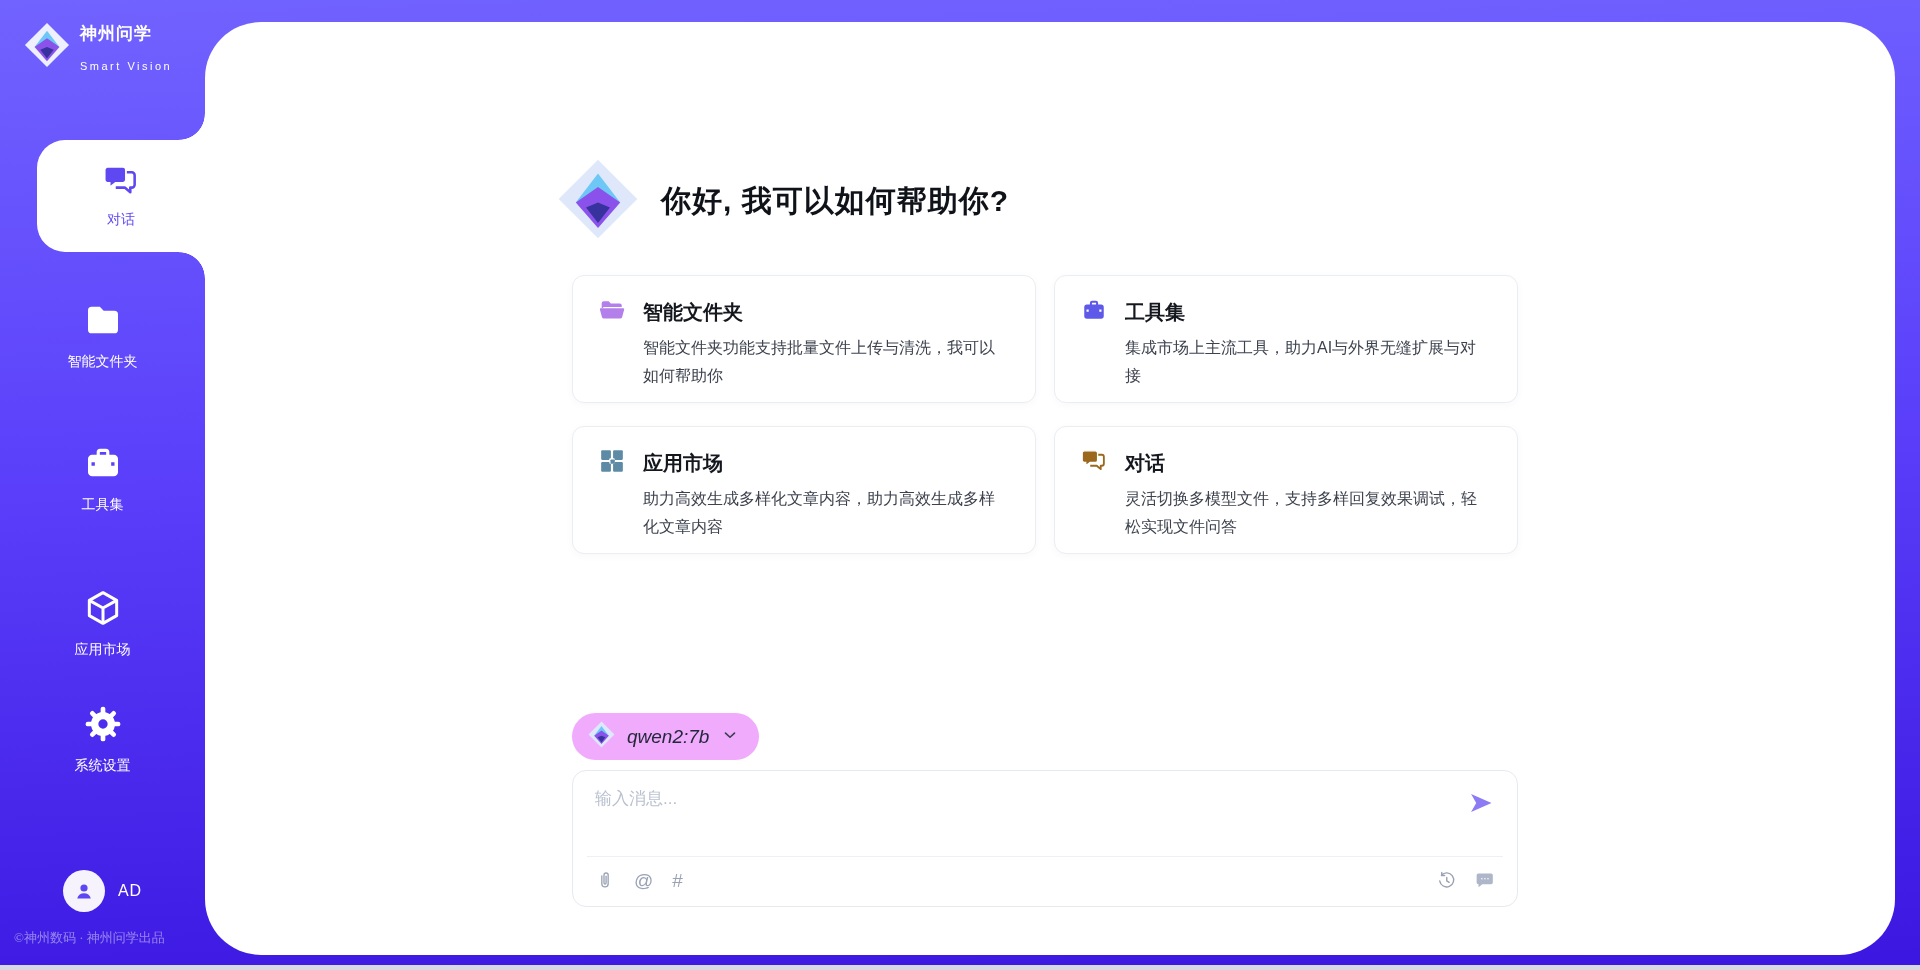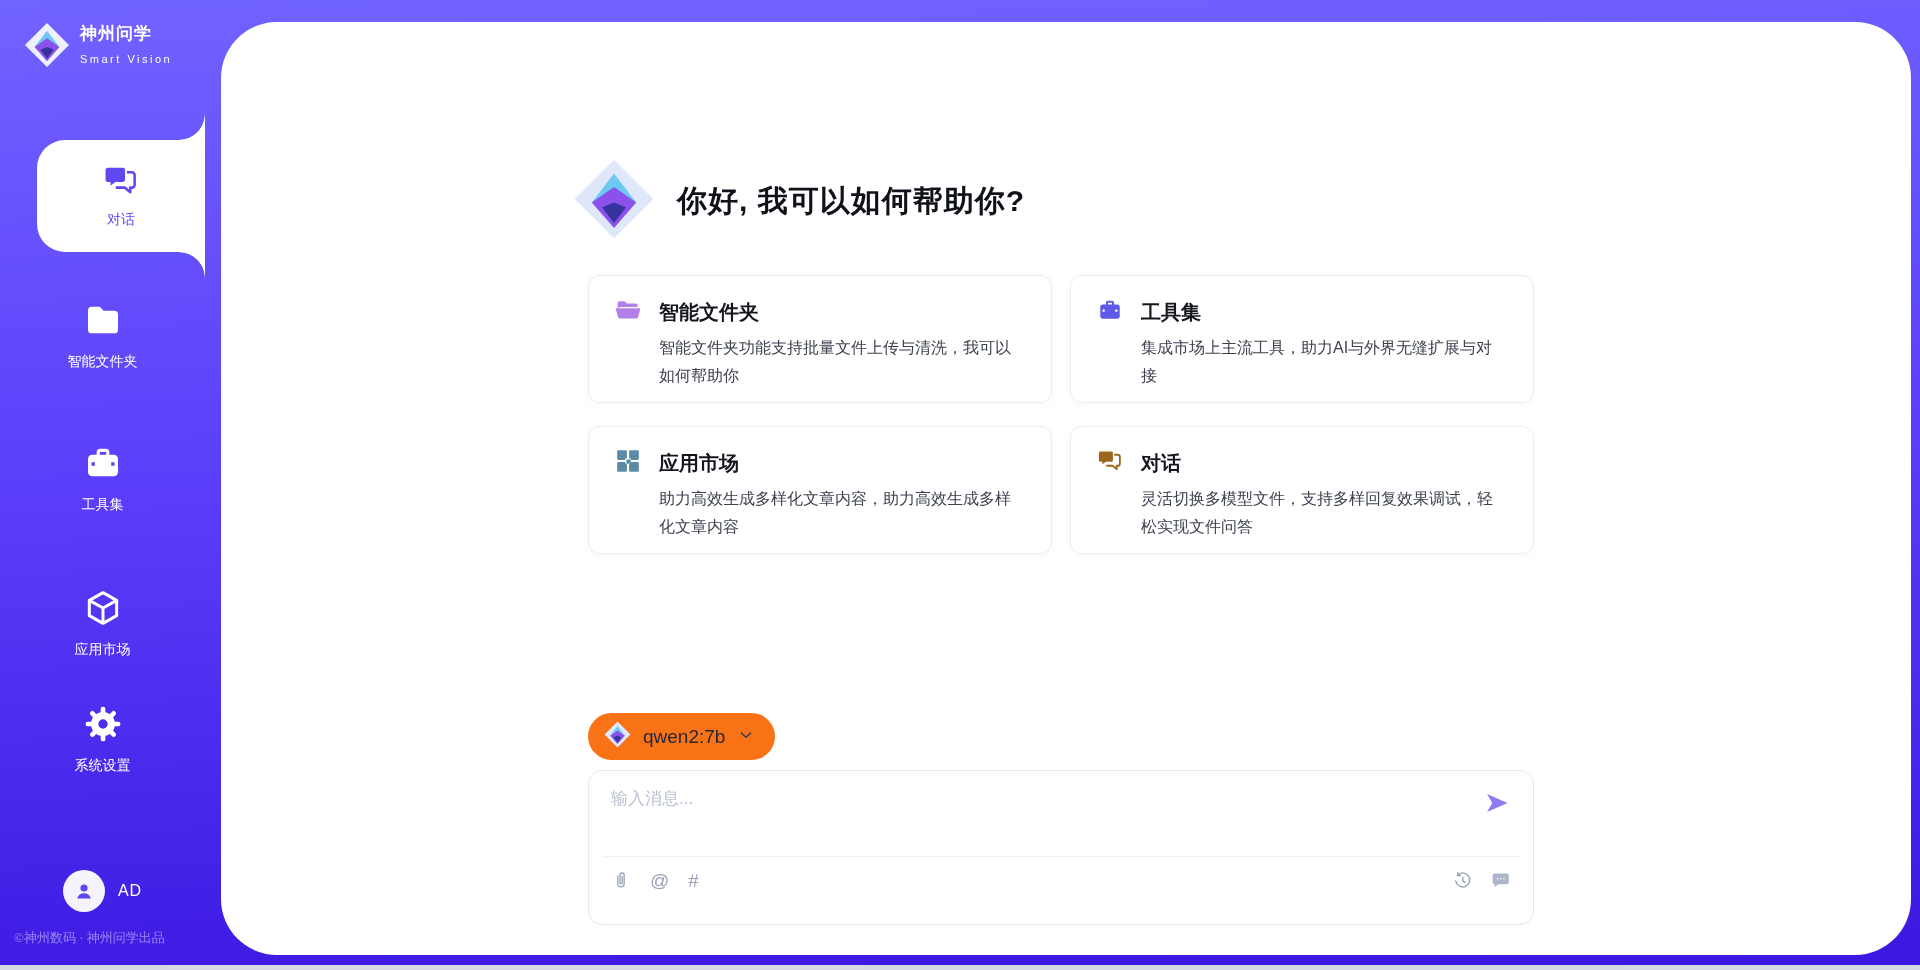--- a/index.html
+++ b/index.html
@@ -7,21 +7,21 @@
   body {
     font-family:"Liberation Sans","DejaVu Sans",sans-serif;
     background:linear-gradient(178deg,#7163ff 0%,#5a3efa 48%,#3b16e0 100%);
   }
   .stage { position:relative; width:1920px; height:970px; }
 
   
   .sidebar { position:absolute; left:0; top:0; width:205px; height:970px; }
   .brand { position:absolute; left:24px; top:22px; display:flex; align-items:flex-start; gap:10px; }
   .brand-text .brand-name { color:#fff; font-size:17px; font-weight:bold; letter-spacing:1px; }
-  .brand-text .brand-sub { color:#fff; font-size:11px; letter-spacing:2.5px; margin-top:8px; }
+  .brand-text .brand-sub { color:#fff; font-size:11px; letter-spacing:2.5px; margin-top:15px; }
 
   .nav-item { position:absolute; left:0; width:205px; text-align:center; cursor:pointer; }
   .nav-item .nav-label { display:block; margin-top:9px; font-size:14px; color:#fff; }
   .nav-item svg { display:inline-block; }
 
   .nav-active {
     position:absolute; left:37px; top:140px; width:168px; height:112px;
     background:#fff; border-radius:28px 0 0 28px;
     display:flex; flex-direction:column; align-items:center; justify-content:center;
     cursor:pointer;
@@ -36,45 +36,45 @@
   }
   .nav-active .nav-label { color:#5f48f2; font-weight:500; margin-top:8px; font-size:14px; display:block; }
 
   .user-row { position:absolute; left:0; top:870px; width:205px; display:flex; align-items:center; justify-content:center; gap:13px; cursor:pointer; }
   .avatar { width:42px; height:42px; border-radius:50%; background:#f6f3fd; display:flex; align-items:center; justify-content:center; }
   .user-initials { color:#fff; font-size:16px; letter-spacing:1px; }
   .copyright { position:absolute; left:14px; top:929px; color:rgba(255,255,255,0.45); font-size:13px;font-family:Liberation Serif, serif; }
 
   
   .panel {
-    position:absolute; left:221px; top:22px; width:1690px; height:933px;
+    position:absolute; left:205px; top:22px; width:1690px; height:933px;
     background:#fff; border-radius:56px;
   }
   .greeting { position:absolute; left:352px; top:136px; display:flex; align-items:center; gap:22px; }
   .greeting h1 { font-size:30px; color:#0f1218; font-weight:bold; letter-spacing:1px; }
 
   .cards { position:absolute; left:367px; top:253px; width:946px;
     display:grid; grid-template-columns:1fr 1fr; column-gap:18px; row-gap:23px; }
   .card {
     height:128px; background:#fff; border:1px solid #ebedf4; border-radius:12px;
     padding:21px 26px; cursor:pointer; box-shadow:0 2px 8px rgba(40,45,90,0.03);
   }
   .card-head { display:flex; align-items:center; gap:18px; }
   .card-title { font-size:20px; font-weight:bold; color:#14171e; }
   .card-desc { margin-top:7px; margin-left:44px; font-size:16px; color:#3d424e; line-height:1.72; }
 
   .model-pill {
     position:absolute; left:367px; top:691px; height:47px;
     display:inline-flex; align-items:center; gap:12px; padding:0 20px 0 16px;
-    background:#f97316; border-radius:24px; cursor:pointer;
+    background:#f0abfc; border-radius:24px; cursor:pointer;font-style:italic;
   }
   .model-name { font-size:19px; color:#23283a; font-weight:500; }
 
   .composer {
-    position:absolute; left:367px; top:748px; width:946px; height:155px;
+    position:absolute; left:367px; top:748px; width:946px; height:137px;
     background:#fff; border:1px solid #e7e9f1; border-radius:14px;
   }
   .composer textarea {
     position:absolute; left:22px; top:16px; width:830px; height:58px;
     border:none; outline:none; resize:none; background:transparent;
     font-family:inherit; font-size:17px; color:#333948;
   }
   .composer textarea::placeholder { color:#b9c0cf; }
   .send-btn { position:absolute; right:22px; top:18px; width:28px; height:28px; cursor:pointer; background:none; border:none; }
   .composer-divider { position:absolute; left:14px; right:14px; top:85px; height:1px; background:#eef0f6; }

